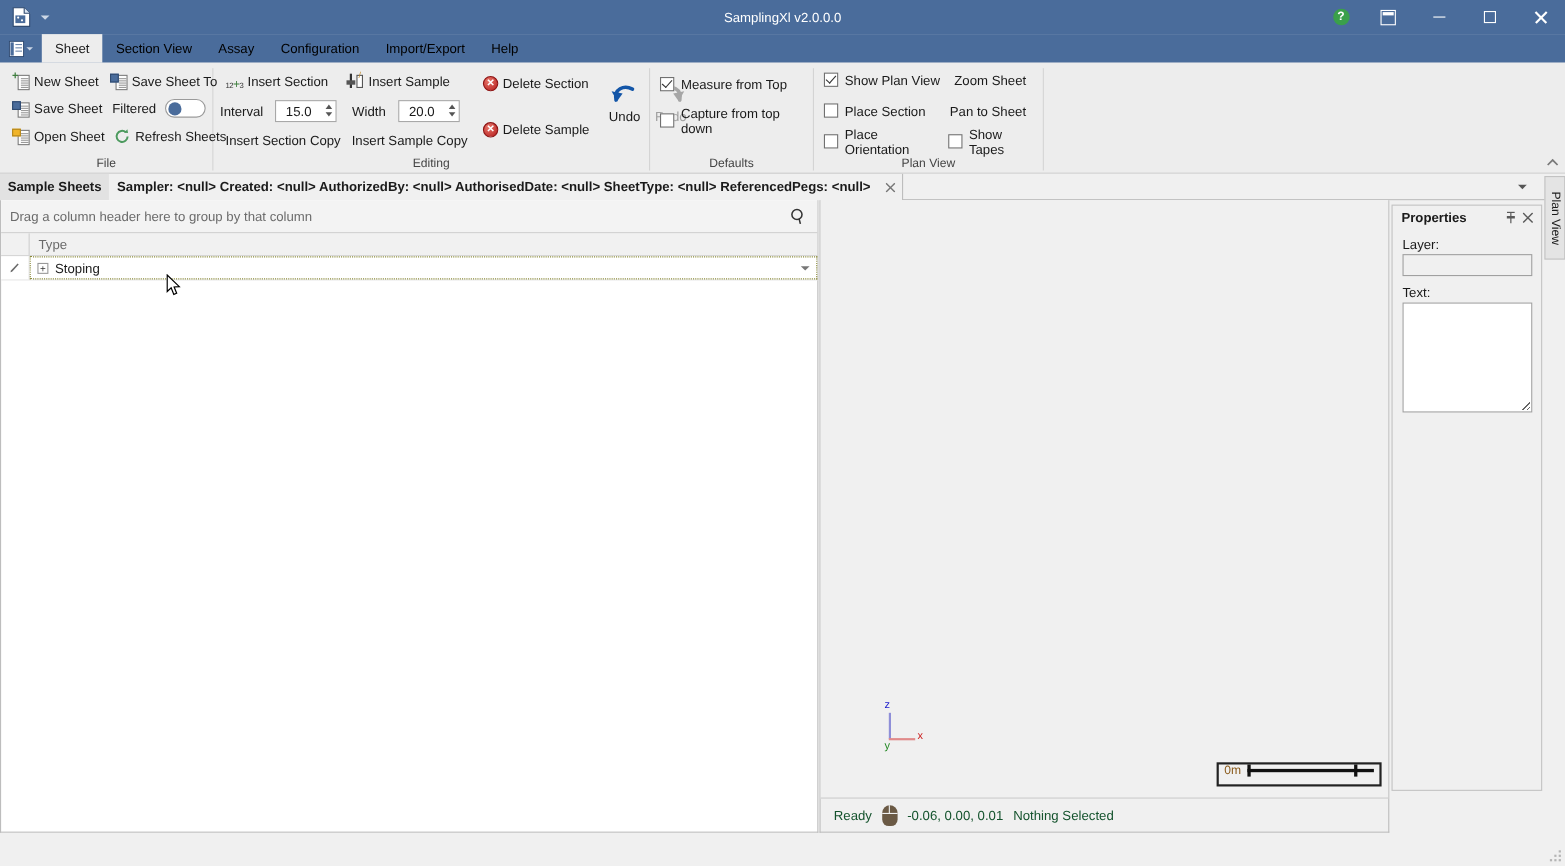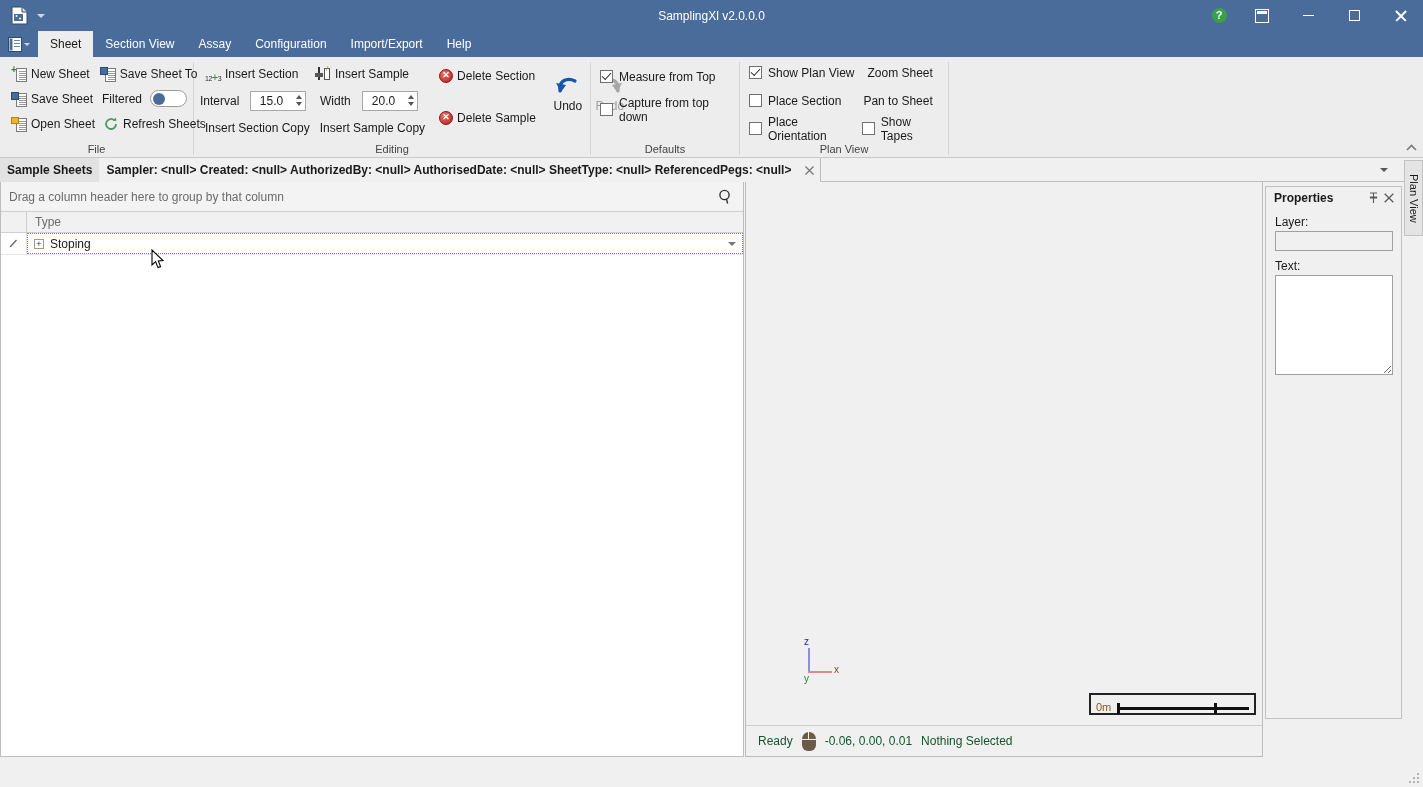--- a/index.html
+++ b/index.html
@@ -49,21 +49,21 @@
   .ribbon-display-glyph:after { content:""; position:absolute; left:1px; top:1px; width:10px;height:3px;background:#fff;}
 
   
   .tabstrip {
     position:absolute; left:0; top:31px; width:1423px; height:26px;
     background:#4a6c9b; display:flex; align-items:stretch;
   }
   .tab-appmenu { width:38px; display:flex; align-items:center; justify-content:center; gap:2px; }
   .tab-appmenu .caret { width:0;height:0;border-left:3px solid transparent;border-right:3px solid transparent;border-top:3px solid #ccd7e6; }
   .rtab {
-    padding:0 12px; display:flex; align-items:center; font-size:12px; color:#ffffff; cursor:default;
+    padding:0 12px; display:flex; align-items:center; font-size:12px; color:#000000; cursor:default;
   }
   .rtab.active { background:#ededed; color:#1a1a1a; }
 
   
   .ribbon {
     position:absolute; left:0; top:57px; width:1423px; height:101px;
     background:#ededed; border-bottom:1px solid #c8c8c8;
     display:flex; align-items:stretch;
   }
   .rgroup { position:relative; height:101px; display:flex; flex-direction:column; }
@@ -214,22 +214,22 @@
     position:absolute; left:0; top:0; right:0; height:544px; background:#f0f0f0;
     border-bottom:1px solid #cccccc;
   }
   .axis { position:absolute; left:50px; top:458px; width:52px; height:42px; }
   .axis .ax-z { position:absolute; left:12px; top:8px; width:1.5px; height:24px; background:#8f8fd8; }
   .axis .ax-x { position:absolute; left:12px; top:31px; width:24px; height:1.5px; background:#e08a8a; }
   .axis .lbl-z { position:absolute; left:8px; top:-4px; color:#2222cc; font-size:10px; }
   .axis .lbl-x { position:absolute; left:38px; top:24px; color:#cc2222; font-size:10px; }
   .axis .lbl-y { position:absolute; left:8px; top:33px; color:#228822; font-size:10px; }
   .scalebar {
-    position:absolute; right:6px; bottom:10px; width:167px; height:22px;
-    border:2px solid #222; background:#f0f0f0; display:flex; align-items:flex-end; padding:0 5px; gap:6px;
+    position:absolute; right:6px; bottom:10px; width:150px; height:22px;
+    border:2px solid #222; background:#f0f0f0; display:flex; align-items:flex-start; padding:0 5px; gap:6px;
   }
   .scalebar .sm { font-size:11px; color:#8a5a1a; font-family:"Liberation Sans", sans-serif; }
   .scalebar .bar { flex:1; height:10px; position:relative; }
   .scalebar .bar:before { content:""; position:absolute; left:0; top:4px; right:0; height:3px; background:#111; }
   .scalebar .bar:after { content:""; position:absolute; left:0; top:0; width:3px; height:11px; background:#111; box-shadow:97px 0 0 #111; }
   .statusline {
     position:absolute; left:0; bottom:0; width:100%; height:30px;
     display:flex; align-items:center; gap:9px; padding-left:12px; font-size:12px; color:#14532d;
   }
   .mouse-ico { width:14px; height:19px; position:relative; }

